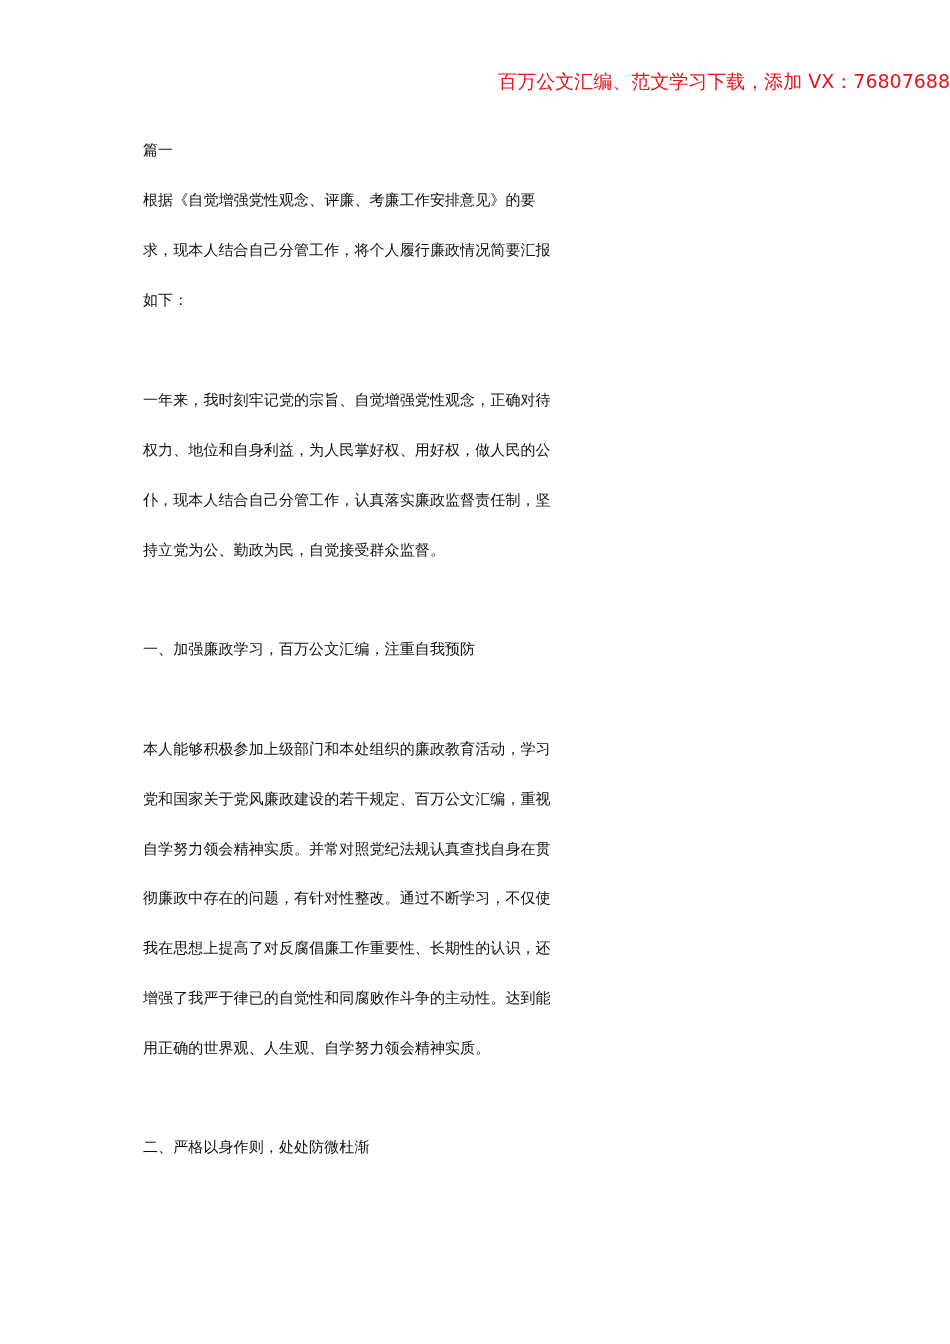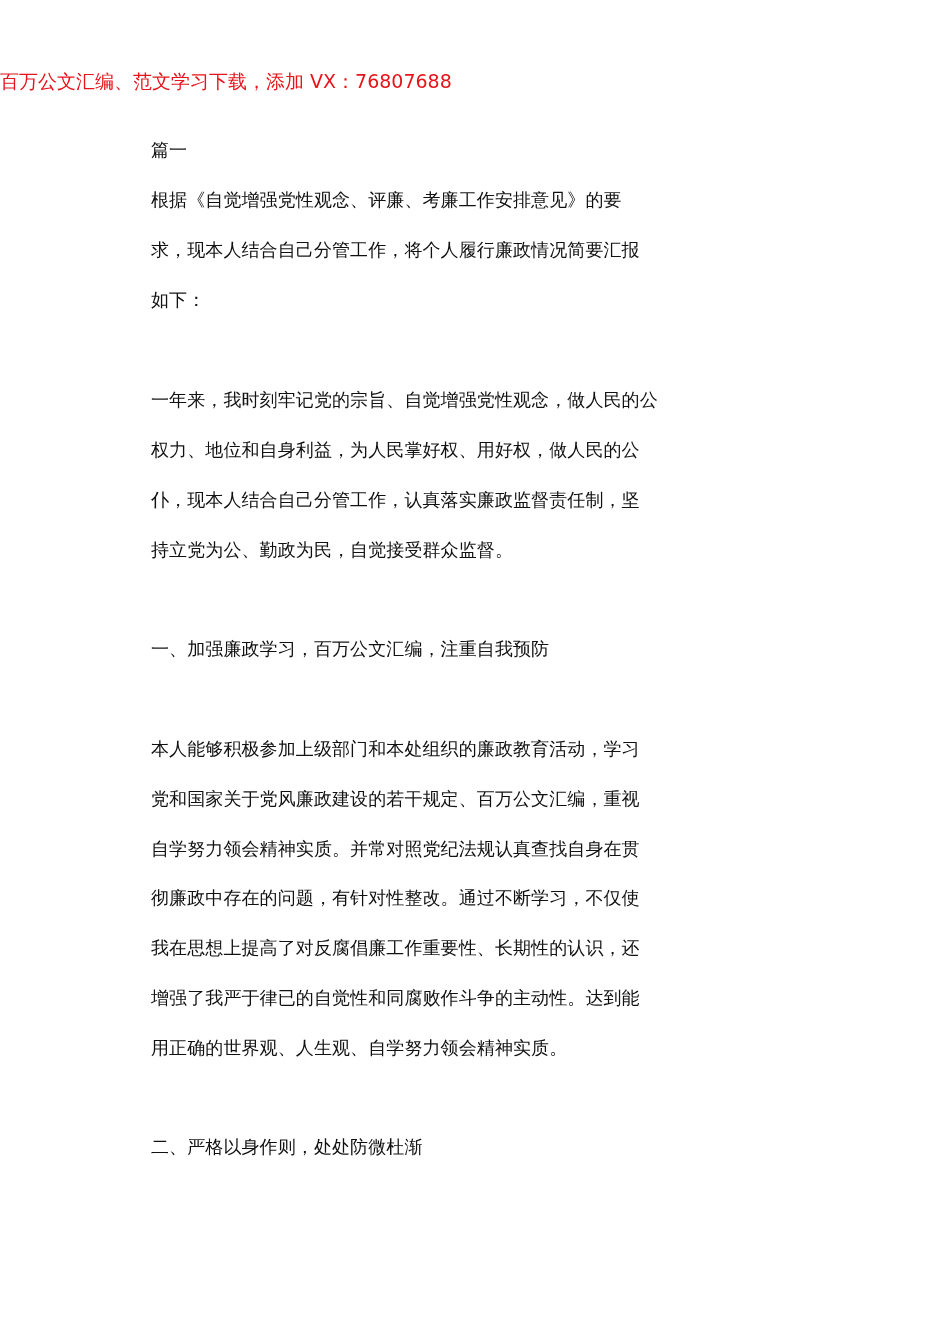--- a/index.html
+++ b/index.html
@@ -13,54 +13,54 @@
       position: relative;
       overflow: hidden;
       font-family: "DejaVu Sans", "Liberation Sans", sans-serif;
       color: #111111;
     }
     .header {
       position: absolute;
       top: 66px;
       left: 0;
       width: 950px;
-      text-align: left;
+      text-align: right;
       font-size: 19px;
       line-height: 30px;
       color: #e8141c;
       letter-spacing: 0px;
     }
     .content {
       position: absolute;
       left: 143px;
       top: 0;
       width: 680px;
     }
     .line {
       position: absolute;
-      left: 8px;
+      left: 0;
       white-space: nowrap;
-      font-size: 18px;
+      font-size: 15px;
       line-height: 32px;
       letter-spacing: 0.1px;
     }
   </style>
 </head>
 <body>
 
 <div class="header">百万公文汇编、范文学习下载，添加 VX：76807688</div>
 
 <div class="content">
   <div class="line" style="top:134px">篇一</div>
 
   <div class="line" style="top:184px">根据《自觉增强党性观念、评廉、考廉工作安排意见》的要</div>
   <div class="line" style="top:234px">求，现本人结合自己分管工作，将个人履行廉政情况简要汇报</div>
   <div class="line" style="top:284px">如下：</div>
 
-  <div class="line" style="top:384px">一年来，我时刻牢记党的宗旨、自觉增强党性观念，做人民的公</div>
+  <div class="line" style="top:384px">一年来，我时刻牢记党的宗旨、自觉增强党性观念，正确对待</div>
   <div class="line" style="top:434px">权力、地位和自身利益，为人民掌好权、用好权，做人民的公</div>
   <div class="line" style="top:484px">仆，现本人结合自己分管工作，认真落实廉政监督责任制，坚</div>
   <div class="line" style="top:534px">持立党为公、勤政为民，自觉接受群众监督。</div>
 
   <div class="line" style="top:633px">一、加强廉政学习，百万公文汇编，注重自我预防</div>
 
   <div class="line" style="top:733px">本人能够积极参加上级部门和本处组织的廉政教育活动，学习</div>
   <div class="line" style="top:783px">党和国家关于党风廉政建设的若干规定、百万公文汇编，重视</div>
   <div class="line" style="top:833px">自学努力领会精神实质。并常对照党纪法规认真查找自身在贯</div>
   <div class="line" style="top:882px">彻廉政中存在的问题，有针对性整改。通过不断学习，不仅使</div>

